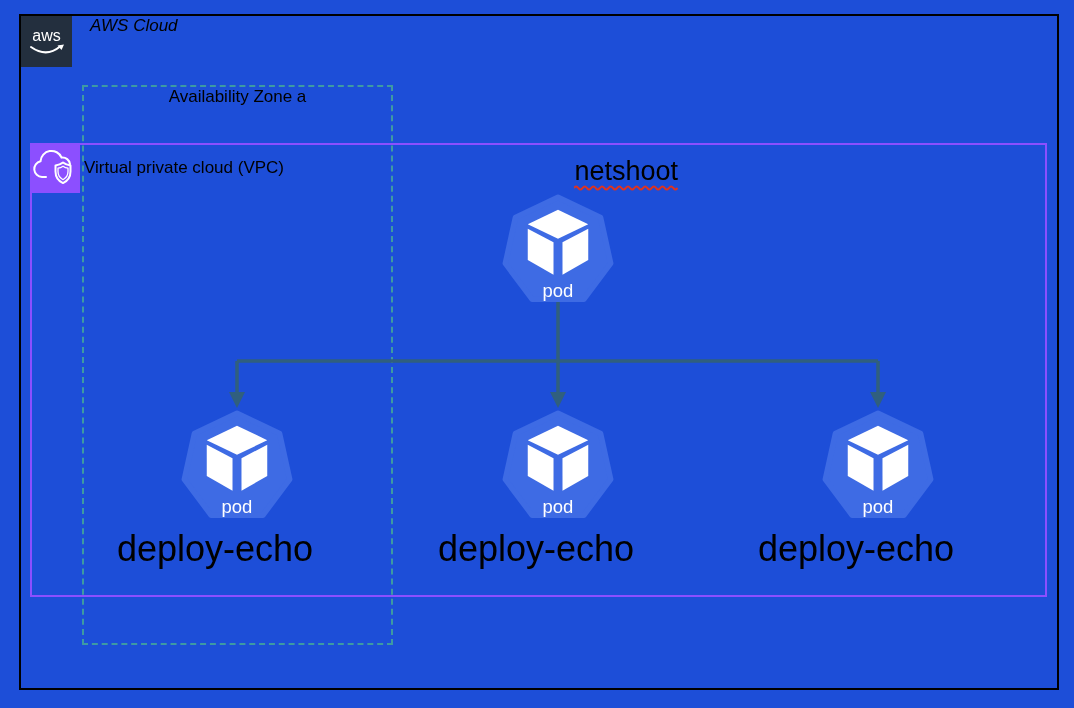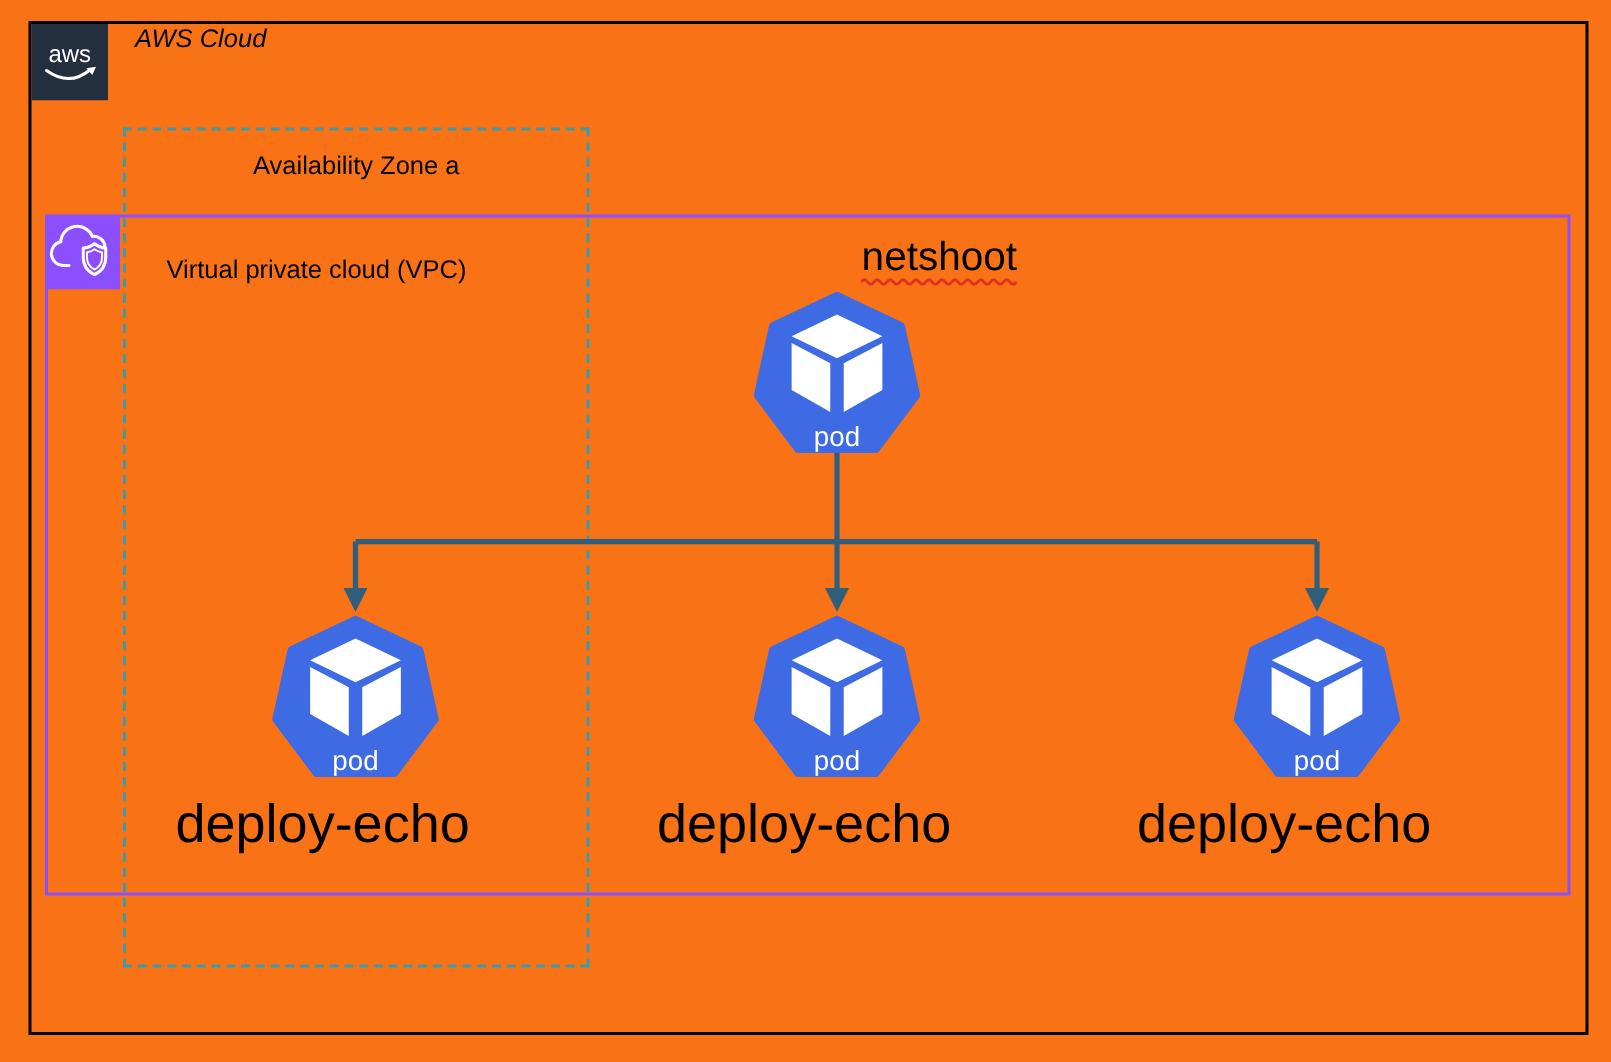--- a/index.html
+++ b/index.html
@@ -1,36 +1,36 @@
 <!DOCTYPE html>
 <html><head>
 <meta charset="utf-8">
 <style>
   html,body{margin:0;padding:0;background:#ffffff;}
   .canvas{
-    position:relative;width:1074px;height:708px;background:#f97316;
+    position:relative;width:1074px;height:708px;background:#1d4ed8;
     font-family:"Liberation Sans",sans-serif;color:#000;overflow:hidden;
   }
   .abs{position:absolute;}
   
   .outer-box{left:19px;top:14px;width:1040px;height:676px;
     border:2px solid #000;box-sizing:border-box;}
   .aws-logo{left:21px;top:16px;width:51px;height:51px;}
   .cloud-title{left:90px;top:16px;font-size:17px;line-height:20px;color:#000;font-style:italic;}
   
   .zone{box-sizing:border-box;border:2px dashed #3E9AA3;text-align:center;}
   .zone-a{left:82px;top:85px;width:311px;height:560px;}
   .zone-b{left:403px;top:84px;width:311px;height:561px;}
   .zone-c{left:722px;top:85px;width:309px;height:560px;}
-  .zone-label{margin-top:14px;font-size:17px;color:#000;}
+  .zone-label{margin-top:0;font-size:17px;color:#000;}
   
   .vpc-box{left:30px;top:143px;width:1017px;height:454px;
     border:2px solid #8C4FFF;box-sizing:border-box;}
   .vpc-icon{left:30px;top:143px;width:50px;height:50px;}
-  .vpc-label{left:111px;top:158px;font-size:17px;color:#000;margin-top:12px;}
+  .vpc-label{left:84px;top:158px;font-size:17px;color:#000;}
   
   .connectors{left:0;top:0;width:1074px;height:708px;pointer-events:none;}
   
   .pod-icon{display:block;}
   .pod-text{font-size:16.5px;fill:#ffffff;text-anchor:middle;font-family:"Liberation Sans",sans-serif;}
   .src-label-wrap{left:438px;top:156px;width:240px;text-align:right;}
   .src-label{position:relative;display:inline-block;font-size:27px;line-height:30px;color:#000;}
   .squiggle{position:absolute;left:0;bottom:-5px;width:100%;height:6px;}
   .src-pod-icon{left:502px;top:194px;width:112px;height:112px;}
   .tgt-pod-icon{width:112px;height:112px;}

